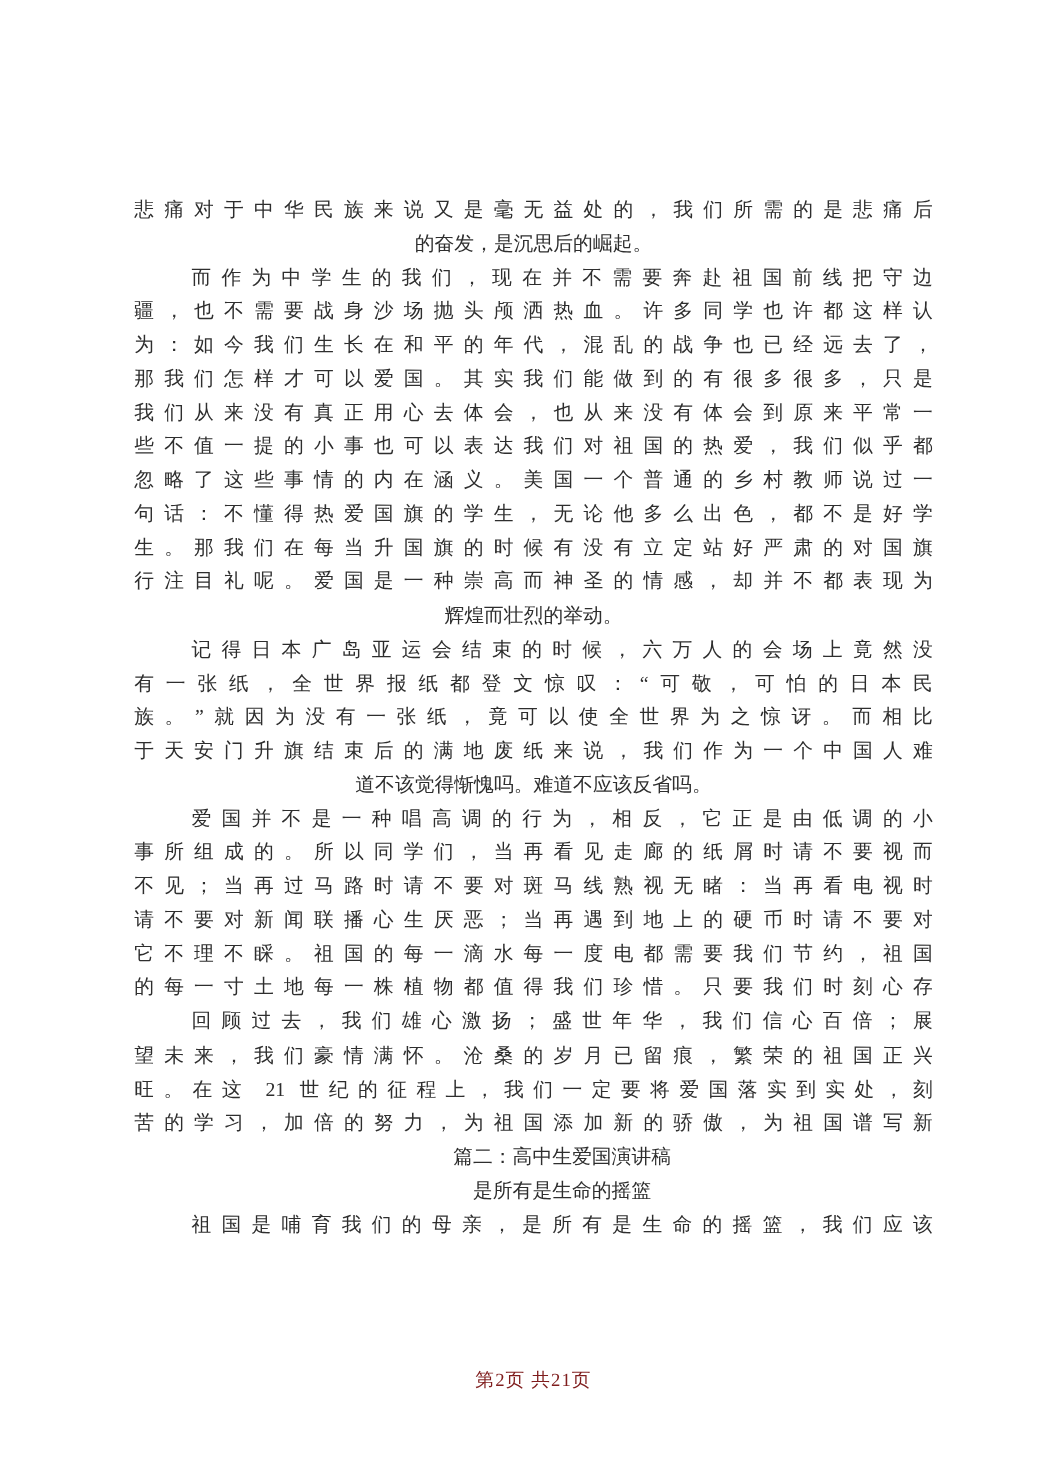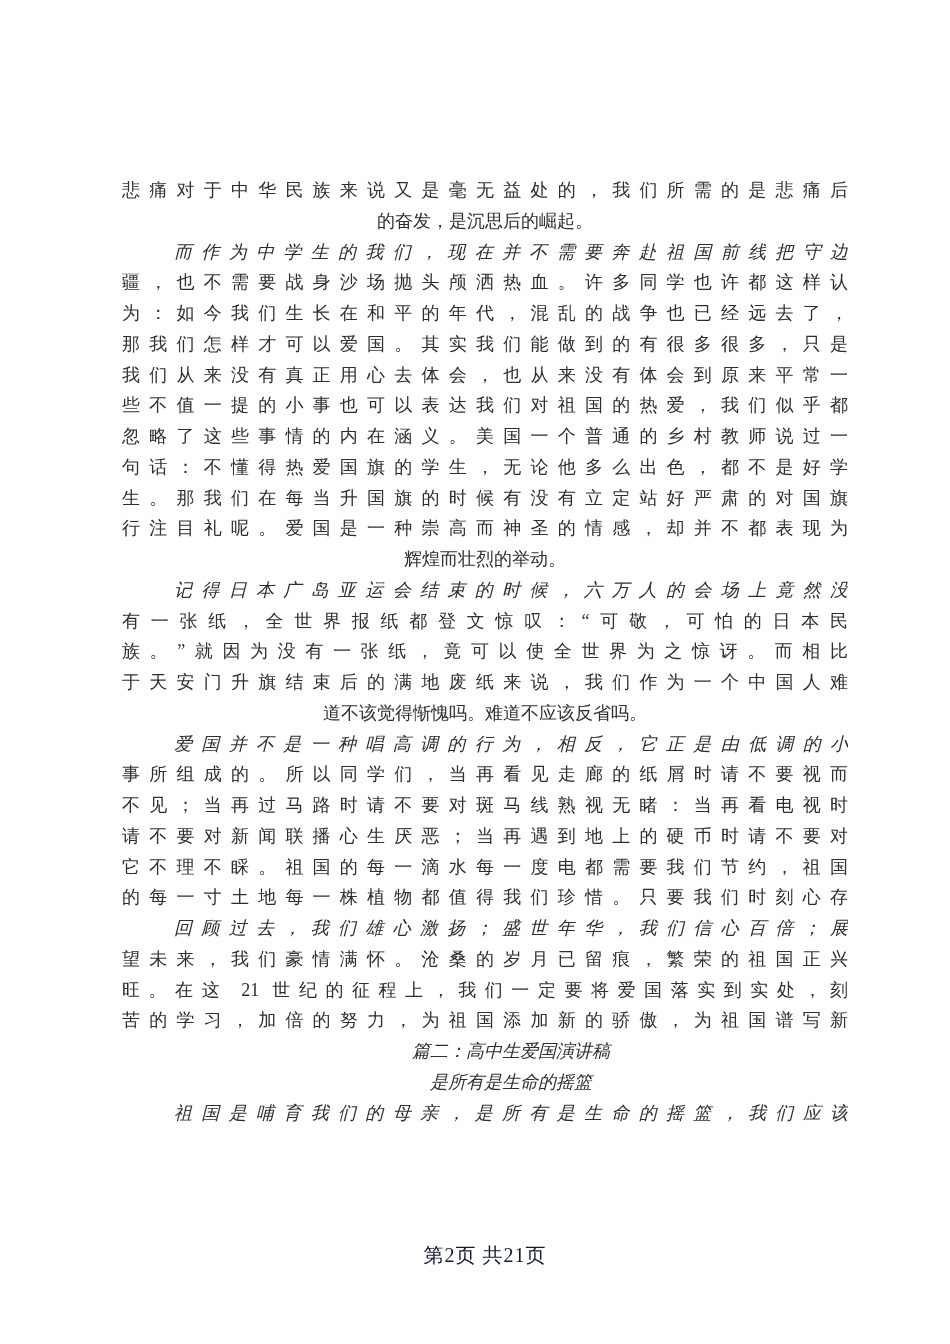--- a/index.html
+++ b/index.html
@@ -32,31 +32,30 @@
     text-align: center;
   }
   .line.fill {
     white-space: normal;
     text-align: justify;
     text-align-last: justify;
     text-justify: inter-ideograph;
   }
   .line.indent {
     text-indent: 52px;
-    font-style: italic;
   }
   .footer {
     position: absolute;
     left: 122px;
     top: 1244px;
     width: 726px;
     text-align: center;
-    font-size: 20px;
+    font-size: 17px;
     line-height: 22px;
-    color: #0f172a;
+    color: #7f1d1d;
     letter-spacing: 1px;
   }
 </style>
 </head>
 <body>
 
 <div class="page">
   <div class="content" id="content">
       <div class="line fill">悲痛对于中华民族来说又是毫无益处的，我们所需的是悲痛后</div>
       <div class="line">的奋发，是沉思后的崛起。</div>

